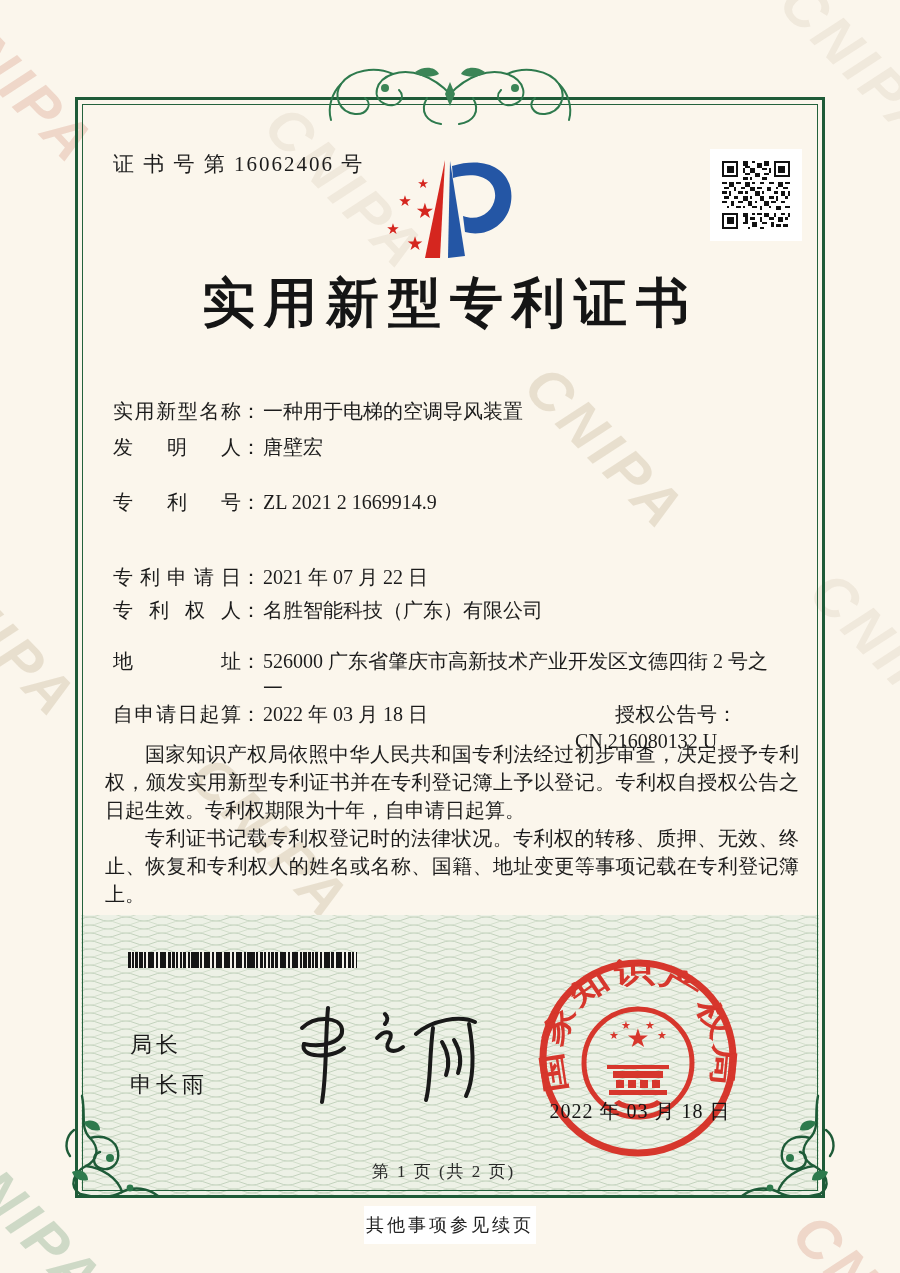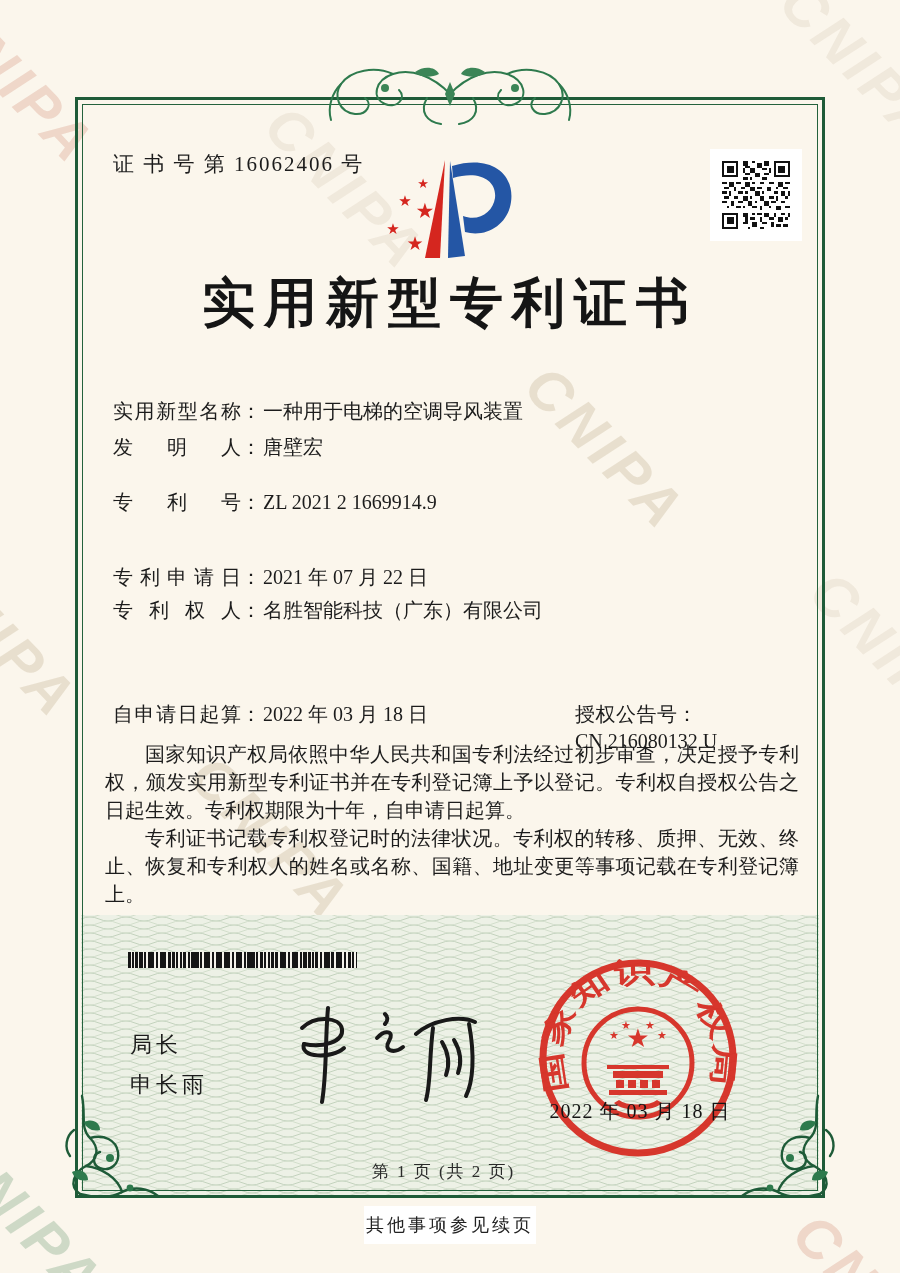--- a/index.html
+++ b/index.html
@@ -32,21 +32,21 @@
   .qr-box { position:absolute; left:710px; top:149px; width:92px; height:92px;
             background:#ffffff; display:flex; align-items:center; justify-content:center; }
   .logo { position:absolute; left:365px; top:148px; width:175px; height:118px; }
   .title { position:absolute; left:0; top:268px; width:900px; text-align:center;
            font-size:53px; font-weight:600; letter-spacing:9px; color:#151515; }
   .row { position:absolute; left:113px; width:692px; font-size:20px; line-height:27px; }
   .row .lbl { display:inline-block; width:128px; text-align:justify; text-align-last:justify; vertical-align:top; }
   .row .colon { display:inline-block; width:22px; vertical-align:top; }
   .row .val { display:inline-block; width:534px; vertical-align:top; }
   .row2 { position:absolute; left:462px; top:0; }
-  .row2 .lbl { width:102px; }
+  .row2 .lbl { width:102px;margin-left:40px; }
   .body-par { position:absolute; left:105px; top:740px; width:694px; font-size:20px;
               line-height:28px; text-align:justify; }
   .body-par p { text-indent:2em; }
   .barcode { position:absolute; left:128px; top:952px; width:229px; height:16px;
     background-color:#f5f3ec;
     background-image:
       repeating-linear-gradient(90deg,#151515 0 2px,rgba(0,0,0,0) 2px 4px),
       repeating-linear-gradient(90deg,#151515 0 1px,rgba(0,0,0,0) 1px 7px),
       repeating-linear-gradient(90deg,#151515 0 3px,rgba(0,0,0,0) 3px 11px); }
   .officer-title { position:absolute; left:130px; top:1030px; font-size:22px; letter-spacing:4px; }
@@ -193,20 +193,23 @@
     </div>
     <div class="row" style="top:489px;">
       <span class="lbl">专利号</span><span class="colon">：</span><span class="val">ZL 2021 2 1669914.9</span>
     </div>
     <div class="row" style="top:564px;">
       <span class="lbl">专利申请日</span><span class="colon">：</span><span class="val">2021 年 07 月 22 日</span>
     </div>
     <div class="row" style="top:597px;">
       <span class="lbl">专利权人</span><span class="colon">：</span><span class="val">名胜智能科技（广东）有限公司</span>
     </div>
+    <div class="row" style="top:648px;">
+      <span class="lbl">地址</span><span class="colon">：</span><span class="val"><span style="display:block">526000 广东省肇庆市高新技术产业开发区文德四街 2 号之</span><span style="display:block">一</span></span>
+    </div>
     <div class="row" style="top:701px;">
       <span class="lbl">自申请日起算</span><span class="colon">：</span><span class="val" style="width:200px">2022 年 03 月 18 日</span>
       <span class="row2">
         <span class="lbl">授权公告号</span><span class="colon">：</span><span class="val" style="width:190px">CN 216080132 U</span>
       </span>
     </div>
 
     <div class="body-par">
       <p>国家知识产权局依照中华人民共和国专利法经过初步审查，决定授予专利权，颁发实用新型专利证书并在专利登记簿上予以登记。专利权自授权公告之日起生效。专利权期限为十年，自申请日起算。</p>
       <p>专利证书记载专利权登记时的法律状况。专利权的转移、质押、无效、终止、恢复和专利权人的姓名或名称、国籍、地址变更等事项记载在专利登记簿上。</p>

